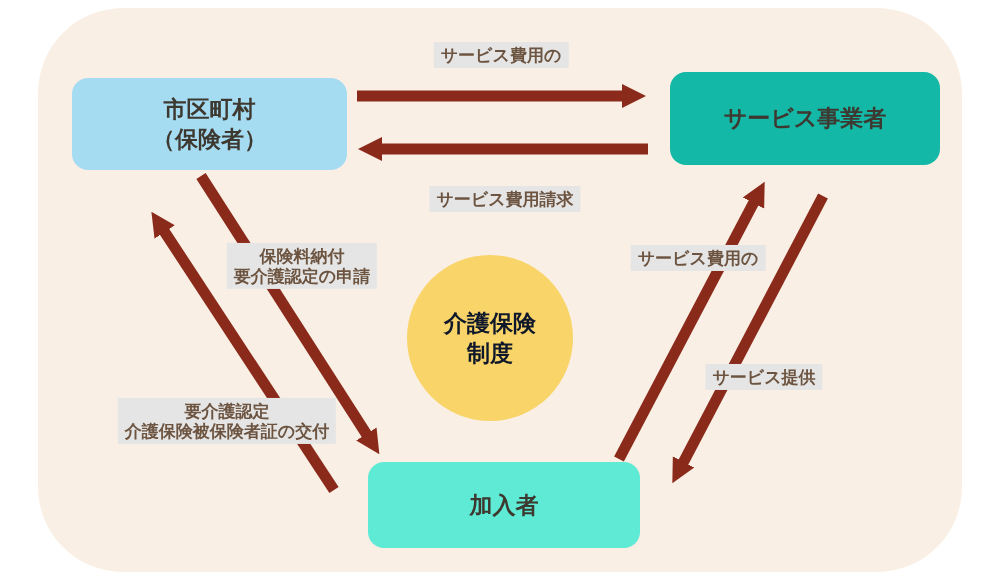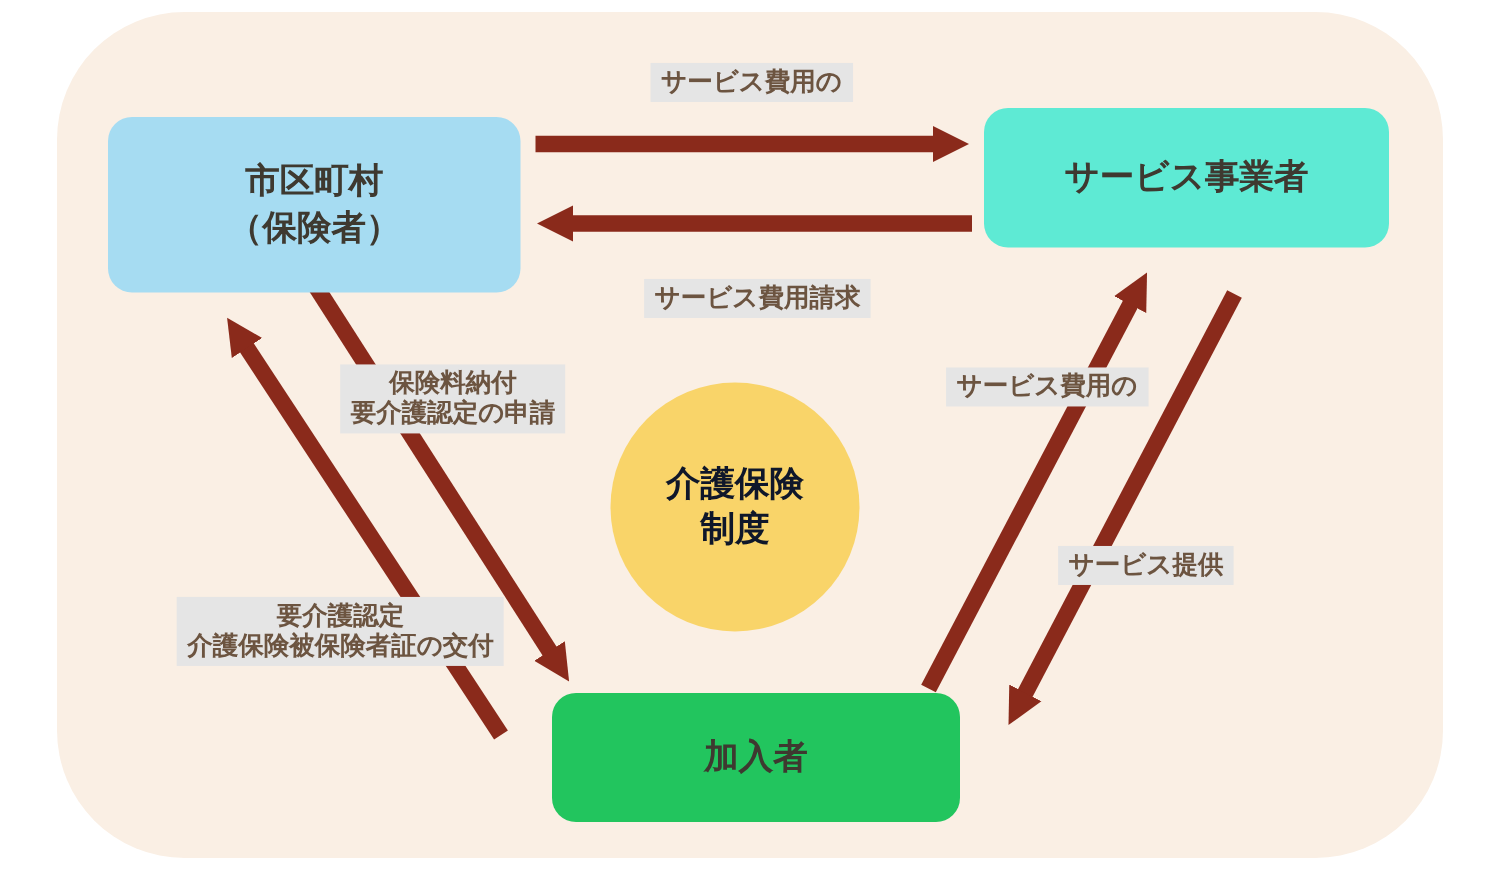--- a/index.html
+++ b/index.html
@@ -32,23 +32,23 @@
     flex-direction: column;
     align-items: center;
     justify-content: center;
     border-radius: 16px;
     font-weight: bold;
     font-size: 23px;
     line-height: 1.32;
     color: #3E3930;
     text-align: center;
   }
-  .node-municipality { left: 72px;  top: 78px;  width: 275px; height: 117px; background: #A6DCF2; }
-  .node-provider     { left: 656px; top: 72px;  width: 270px; height: 93px; background: #5eead4; }
-  .node-insured      { left: 368px; top: 462px; width: 272px; height: 86px; background: #22c55e; }
+  .node-municipality { left: 72px;  top: 78px;  width: 275px; height: 92px; background: #A6DCF2; }
+  .node-provider     { left: 670px; top: 72px;  width: 270px; height: 93px; background: #14b8a6; }
+  .node-insured      { left: 368px; top: 462px; width: 272px; height: 86px; background: #5eead4; }
   .node-center {
     left: 407px; top: 255px; width: 166px; height: 166px;
     background: #F9D469;
     border-radius: 50%;
     color: #0f172a;
     font-size: 23px;
   }
   .arrow-label {
     position: absolute;
     z-index: 2;

